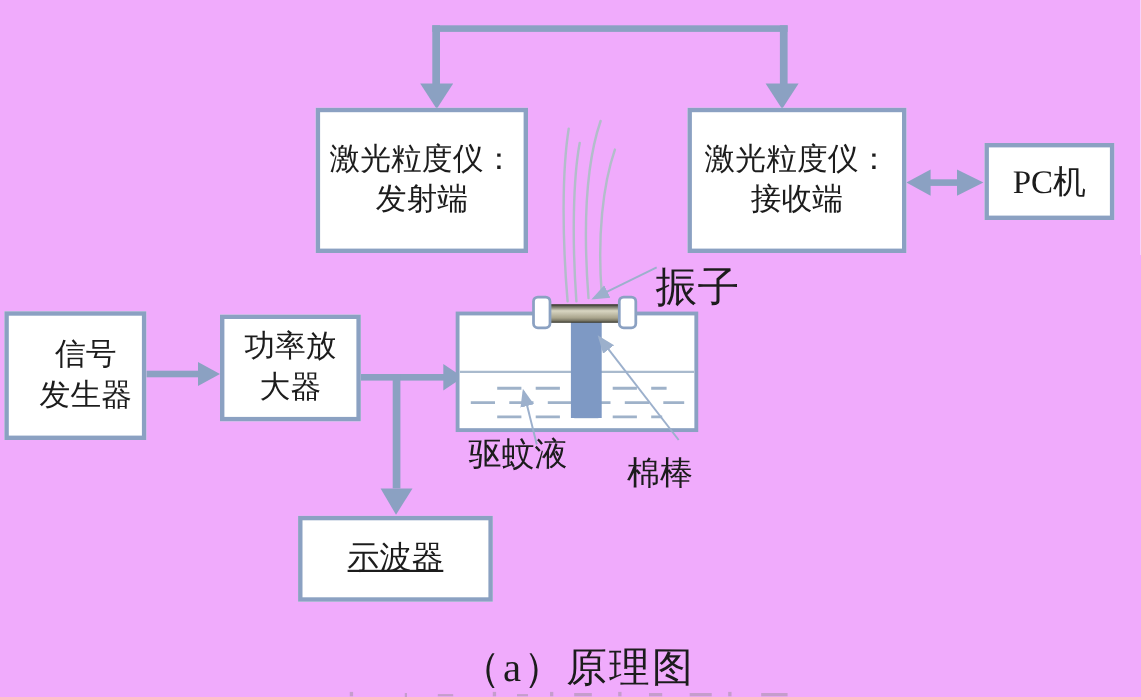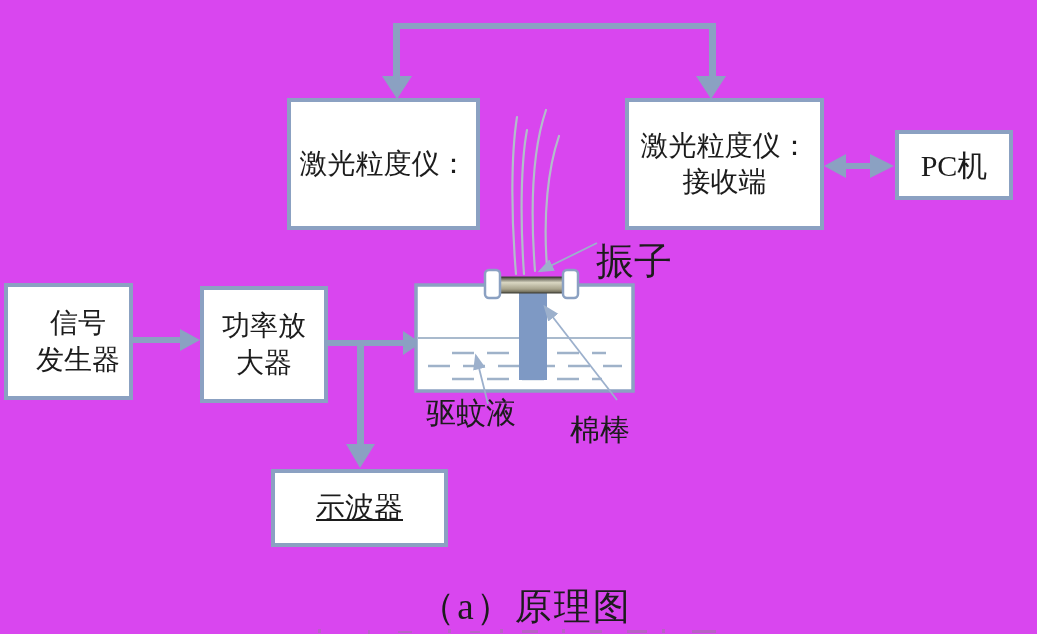--- a/index.html
+++ b/index.html
@@ -1,30 +1,30 @@
 <!DOCTYPE html>
 <html><head>
 <meta charset="utf-8">
 <style>
   html,body{margin:0;padding:0;background:#fff;}
   #stage{
-    position:relative;width:1037px;height:634px;background:#d946ef;overflow:hidden;
+    position:relative;width:1037px;height:634px;background:#f0abfc;overflow:hidden;
     font-family:"Liberation Serif","DejaVu Serif",serif;color:#1c1c1c;
   }
   .box{
     position:absolute;border:4px solid #8ba1c2;background:#ffffff;
     display:flex;flex-direction:column;align-items:center;justify-content:center;
     text-align:center;line-height:1.3;box-sizing:border-box;z-index:3;
   }
   .box .ln{white-space:nowrap;}
   #box-laser-emitter{left:287px;top:98px;width:193px;height:132px;font-size:28px;}
   #box-laser-receiver{left:625px;top:98px;width:199px;height:132px;font-size:28px;}
   #box-pc{left:895px;top:130px;width:118px;height:70px;font-size:30px;}
   #box-signal-generator{left:4px;top:283px;width:129px;height:117px;font-size:28px;padding-left:19px;}
-  #box-power-amplifier{left:200px;top:286px;width:128px;height:117px;font-size:28px;}
+  #box-power-amplifier{left:200px;top:286px;width:128px;height:97px;font-size:28px;}
   #box-oscilloscope{left:271px;top:469px;width:177px;height:78px;font-size:29px;text-decoration:underline;}
   .anno{
     position:absolute;font-size:30px;white-space:nowrap;z-index:4;
   }
   #label-vibrator{left:596px;top:236px;font-size:38px;}
   #label-repellent{left:426px;top:393px;}
   #label-cotton{left:570px;top:410px;}
   #caption{
     position:absolute;left:380px;top:582px;width:290px;text-align:center;
     font-size:37px;letter-spacing:2px;z-index:4;
@@ -115,20 +115,21 @@
       <rect x="562" y="629" width="3" height="4"></rect>
       <rect x="590" y="630" width="12" height="3"></rect>
       <rect x="627" y="630" width="20" height="3"></rect>
       <rect x="662" y="629" width="3" height="4"></rect>
       <rect x="692" y="630" width="24" height="3"></rect>
     </g>
   </svg>
 
   <div class="box" id="box-laser-emitter">
     <span class="ln">激光粒度仪：</span>
+    <span class="ln">发射端</span>
   </div>
 
   <div class="box" id="box-laser-receiver">
     <span class="ln">激光粒度仪：</span>
     <span class="ln">接收端</span>
   </div>
 
   <div class="box" id="box-pc">
     <span class="ln">PC机</span>
   </div>

